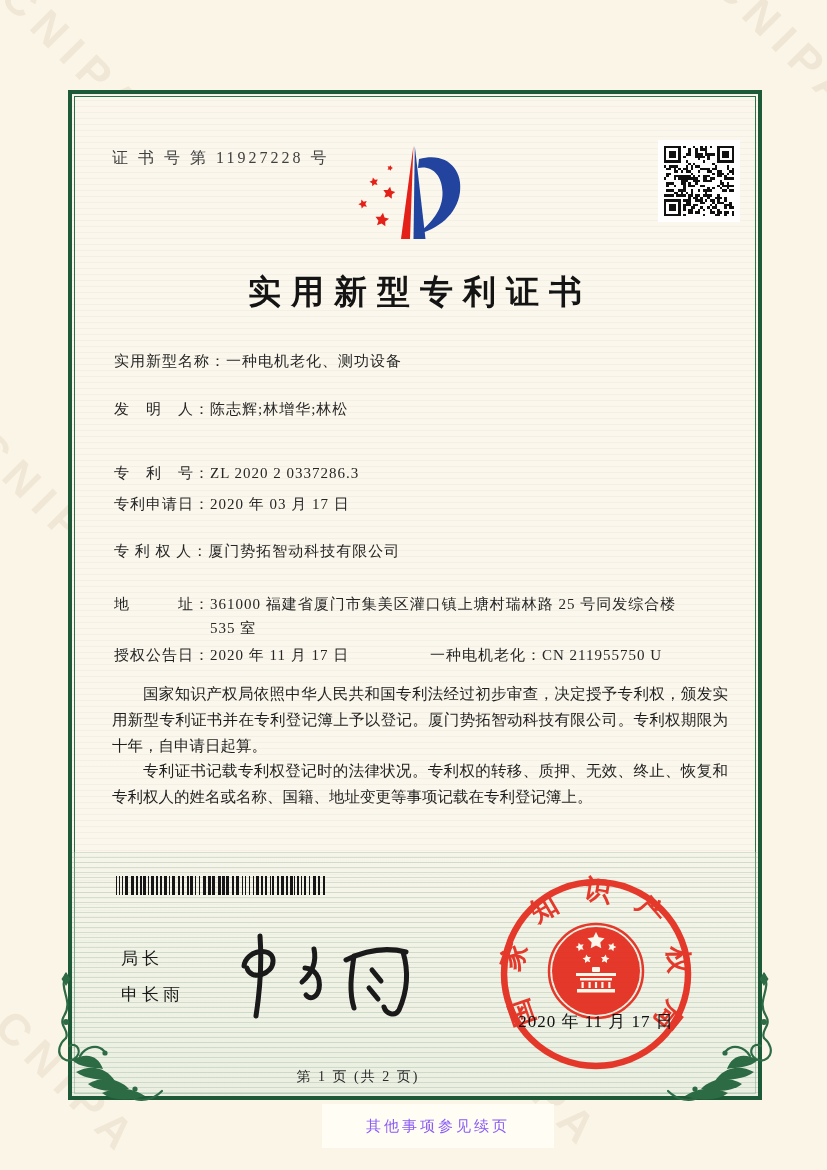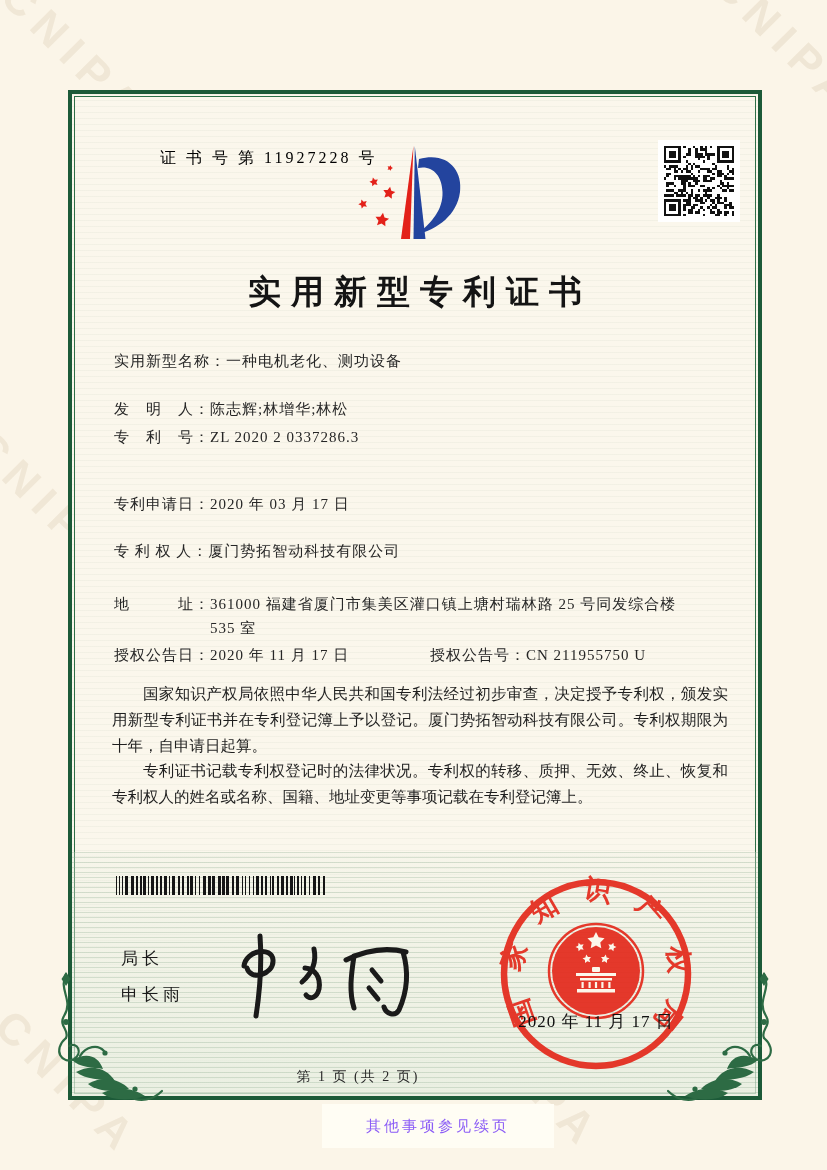--- a/index.html
+++ b/index.html
@@ -35,21 +35,21 @@
     position:absolute;left:2px;top:2px;right:2px;bottom:2px;
     border:1px solid #2e7048;
   }
   .panel-lower{
     position:absolute;left:0;right:0;top:758px;bottom:0;
     background:
       repeating-linear-gradient(180deg, rgba(130,165,135,0.28) 0 1px, rgba(0,0,0,0) 1px 5px),
       linear-gradient(180deg, rgba(233,239,227,0.25), rgba(229,237,223,0.75));
   }
   
-  .cert-no{left:112px;top:148px;font-size:16px;letter-spacing:3px;color:#000000;margin-left:48px;}
+  .cert-no{left:112px;top:148px;font-size:16px;letter-spacing:3px;color:#404040;}
   .title{
     left:68px;width:694px;top:247px;text-align:center;
     font-size:33px;font-weight:bold;letter-spacing:10px;padding-left:10px;
     box-sizing:border-box;color:#141414;margin-top:23px;
   }
   .field{left:114px;font-size:15px;letter-spacing:1px;white-space:nowrap;}
   .field .lab{display:inline-block;white-space:pre;}
   .field-addr{left:114px;font-size:15px;letter-spacing:1px;display:flex;line-height:24px;}
   .field-addr .lab{white-space:pre;flex:0 0 auto;}
   .field-addr .val{width:496px;white-space:normal;}
@@ -126,37 +126,37 @@
 </svg>
 
 <div class="abs title">实用新型专利证书</div>
 
 <div class="abs field" style="top:352px;">
   <span class="lab">实用新型名称：</span><span>一种电机老化、测功设备</span>
 </div>
 <div class="abs field" style="top:400px;">
   <span class="lab">发　明　人：</span><span>陈志辉;林增华;林松</span>
 </div>
-<div class="abs field" style="top:428px;">
+<div class="abs field" style="top:464px;">
   <span class="lab">专　利　号：</span><span>ZL 2020 2 0337286.3</span>
 </div>
 <div class="abs field" style="top:495px;">
   <span class="lab">专利申请日：</span><span>2020 年 03 月 17 日</span>
 </div>
 <div class="abs field" style="top:542px;">
   <span class="lab">专 利 权 人：</span><span>厦门势拓智动科技有限公司</span>
 </div>
 <div class="abs field-addr" style="top:592px;">
   <span class="lab">地　　　址：</span>
     <span class="val">361000 福建省厦门市集美区灌口镇上塘村瑞林路 25 号同发综合楼 535 室</span>
 </div>
 
 <div class="abs grant" style="left:0;top:646px;width:827px;">
   <span class="abs" style="left:114px;top:0;"><span>授权公告日：</span><span>2020 年 11 月 17 日</span></span>
-  <span class="abs" style="left:430px;top:0;"><span>授权公告号：</span><span>CN 211955750 U</span></span>
+  <span class="abs" style="left:430px;top:0;"><span>一种电机老化：</span><span>CN 211955750 U</span></span>
 </div>
 
 <div class="abs body-text">
   <p>国家知识产权局依照中华人民共和国专利法经过初步审查，决定授予专利权，颁发实用新型专利证书并在专利登记簿上予以登记。厦门势拓智动科技有限公司。专利权期限为十年，自申请日起算。</p>
   <p>专利证书记载专利权登记时的法律状况。专利权的转移、质押、无效、终止、恢复和专利权人的姓名或名称、国籍、地址变更等事项记载在专利登记簿上。</p>
 </div>
 
 <svg class="abs barcode" viewBox="0 0 212 19" preserveAspectRatio="none" shape-rendering="crispEdges">
   <path class="bc-bars" d="M0 0h1v19h-1zM3 0h1v19h-1zM6 0h1v19h-1zM9 0h3v19h-3zM15 0h3v19h-3zM20 0h2v19h-2zM24 0h2v19h-2zM27 0h3v19h-3zM32 0h1v19h-1zM35 0h3v19h-3zM40 0h2v19h-2zM44 0h2v19h-2zM48 0h3v19h-3zM53 0h1v19h-1zM56 0h3v19h-3zM62 0h2v19h-2zM66 0h2v19h-2zM71 0h2v19h-2zM74 0h3v19h-3zM79 0h1v19h-1zM83 0h1v19h-1zM87 0h3v19h-3zM92 0h3v19h-3zM96 0h3v19h-3zM102 0h3v19h-3zM106 0h3v19h-3zM110 0h3v19h-3zM116 0h2v19h-2zM120 0h3v19h-3zM126 0h1v19h-1zM129 0h1v19h-1zM133 0h1v19h-1zM137 0h1v19h-1zM140 0h3v19h-3zM145 0h2v19h-2zM149 0h2v19h-2zM154 0h1v19h-1zM156 0h2v19h-2zM161 0h2v19h-2zM165 0h3v19h-3zM170 0h2v19h-2zM174 0h3v19h-3zM178 0h1v19h-1zM181 0h2v19h-2zM185 0h1v19h-1zM188 0h2v19h-2zM193 0h1v19h-1zM197 0h3v19h-3zM202 0h2v19h-2zM207 0h2v19h-2z" fill="#151515"></path>
 </svg>

